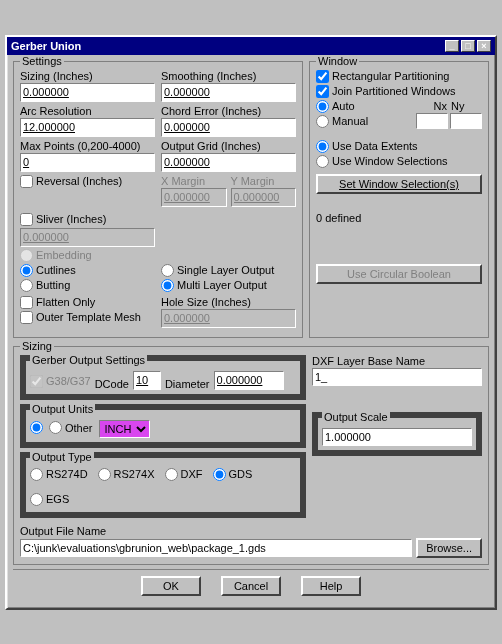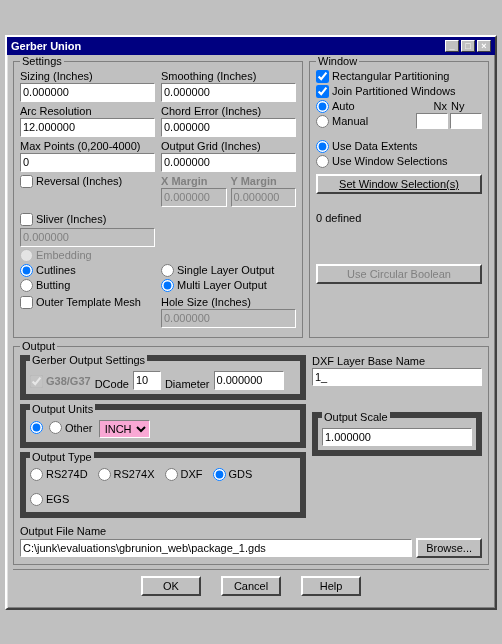--- a/index.html
+++ b/index.html
@@ -89,20 +89,21 @@
     .text-input {
       width: 100%;
       height: 19px;
       border: 1px solid;
       border-color: #808080 #ffffff #ffffff #808080;
       background: white;
       font-family: 'MS Sans Serif', Arial, sans-serif;
       font-size: 11px;
       padding: 1px 2px;
       outline: none;
+      text-decoration: underline;
     }
     .text-input:disabled {
       background: #c0c0c0;
       color: #808080;
     }
     .row-fields {
       display: flex;
       gap: 6px;
     }
     .row-fields .field-group {
@@ -121,21 +122,20 @@
       display: flex;
       align-items: center;
       gap: 3px;
       margin-bottom: 2px;
     }
     .radio-row input[type="radio"] {
       margin: 0;
     }
     .disabled-label {
       color: #808080;
-      font-weight: bold;
     }
     .inner-group {
       border: 6px solid #404040;
       padding: 4px 4px 4px 4px;
       margin-bottom: 3px;
       position: relative;
     }
     .inner-group > .inner-label {
       position: absolute;
       top: -7px;
@@ -186,25 +186,24 @@
       padding: 6px;
       border-top: 1px solid #808080;
     }
     .bottom-btn {
       min-width: 60px;
     }
     .select-input {
       height: 18px;
       border: 1px solid;
       border-color: #808080 #ffffff #ffffff #808080;
-      background: #f9a8d4;
+      background: #d946ef;
       font-family: 'MS Sans Serif', Arial, sans-serif;
       font-size: 11px;
       padding: 0 1px;
-      text-align: right;
     }
     .dxf-input {
       width: 100%;
       height: 18px;
       border: 1px solid;
       border-color: #808080 #ffffff #ffffff #808080;
       background: white;
       font-size: 11px;
       padding: 1px 2px;
     }
@@ -349,20 +348,24 @@
                 <span>Multi Layer Output</span>
               </div>
             </div>
           </div>
         </div>
 
         <div style="display:flex; gap:6px; margin-bottom:3px;">
           <div style="flex:1">
             <div class="checkbox-row">
               <input type="checkbox" style="">
+              <span>Flatten Only</span>
+            </div>
+            <div class="checkbox-row">
+              <input type="checkbox" style="">
               <span>Outer Template Mesh</span>
             </div>
           </div>
           <div style="flex:1">
             <span class="field-label">Hole Size  (Inches)</span>
             <input class="text-input" type="text" disabled="" value="0.000000" style="">
           </div>
         </div>
 
       </div>
@@ -425,21 +428,21 @@
         <div style="height:20px;"></div>
 
         
         <button class="win-button use-circ-btn" disabled="">Use Circular Boolean</button>
 
       </div>
 
     </div>
 
     <div class="group-box output-section">
-      <span class="group-label">Output</span>
+      <span class="group-label">Sizing</span>
 
       <div style="display:flex; gap:6px;">
 
         <div style="flex:1;">
 
           <div class="inner-group" style="margin-bottom:4px; padding-top:10px;">
             <span class="inner-label">Gerber Output Settings</span>
             <div style="display:flex; align-items:flex-end; gap:4px;">
               <div class="checkbox-row">
                 <input type="checkbox" checked="" disabled="" style="">

